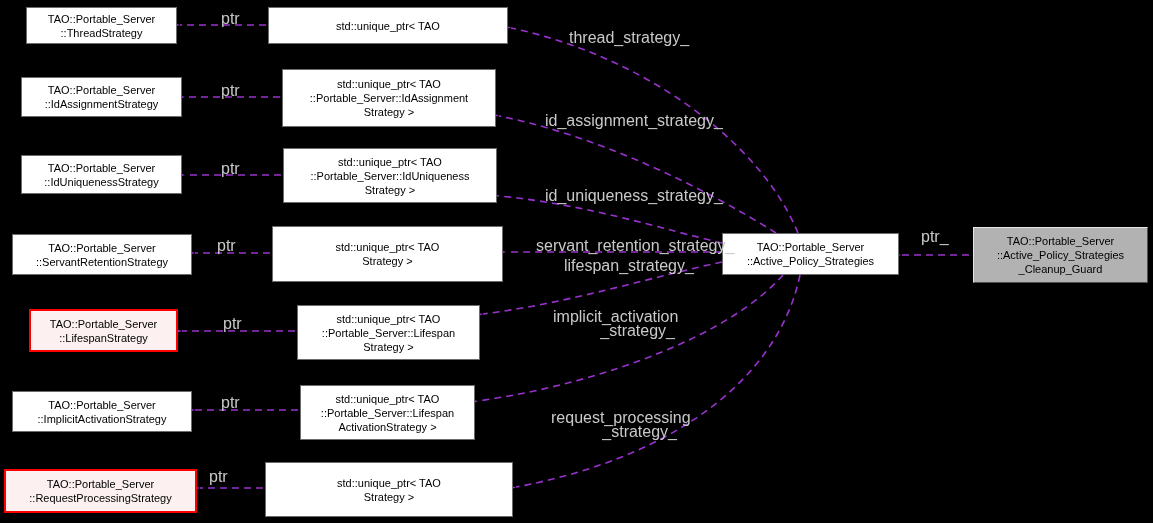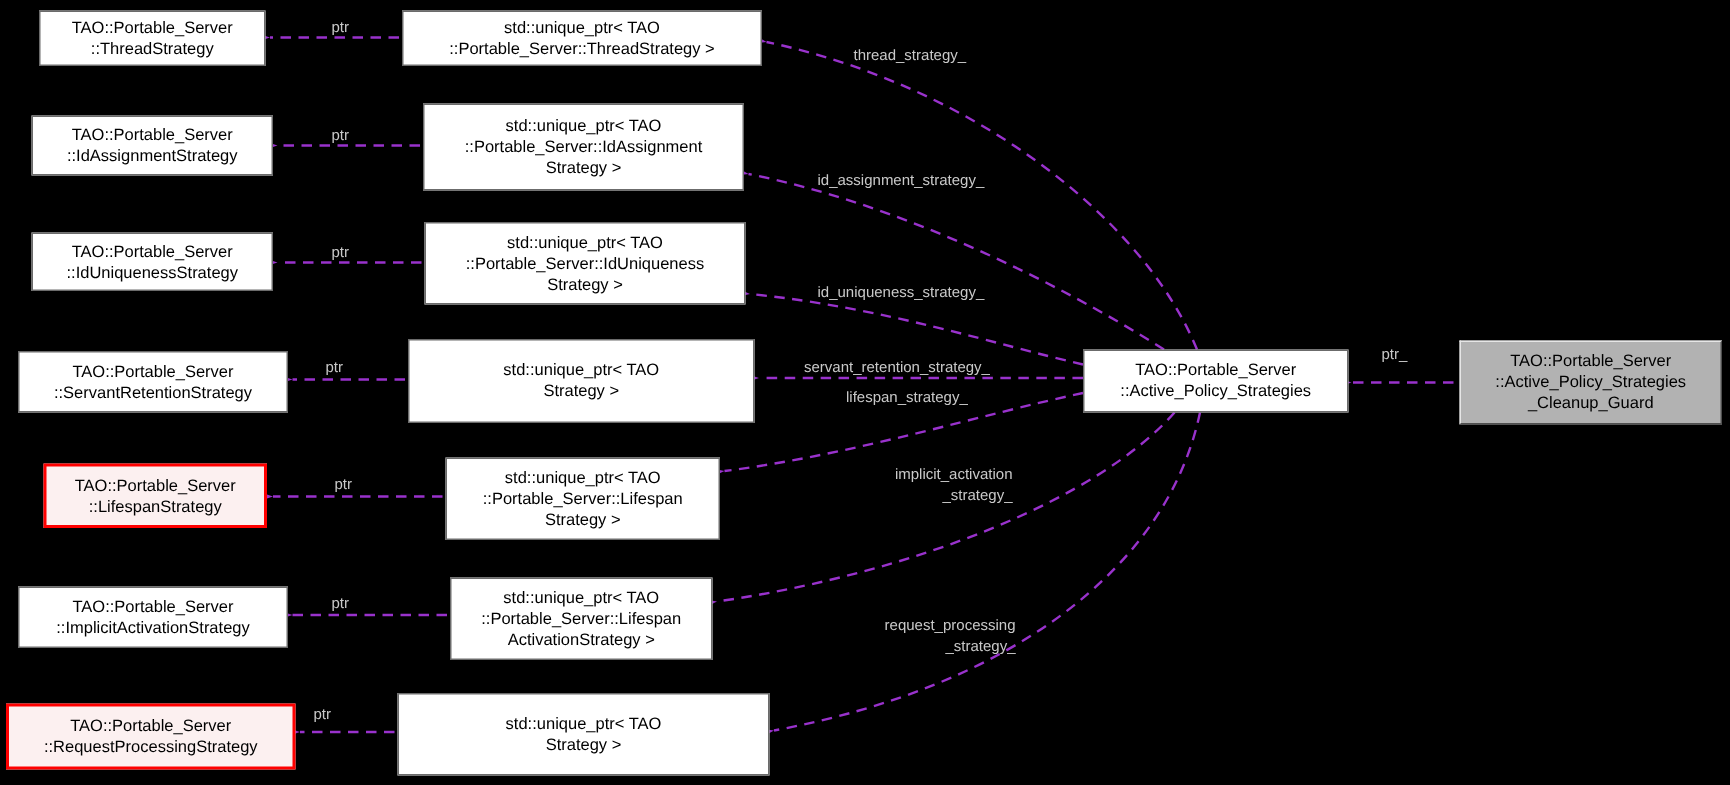--- a/index.html
+++ b/index.html
@@ -14,21 +14,21 @@
     background:#ffffff;border:1px solid #6b6b6b;color:#000000;
     display:flex;flex-direction:column;justify-content:center;align-items:center;
     text-align:left;font-size:11px;line-height:14px;white-space:nowrap;
   }
   .node.red{border:2px solid #ff0000;background:#fcf0f0;}
   .node.gray{
     background:#b2b2b2;
     border:1px solid #4f4f4f;border-top-color:#e6e6e6;border-left-color:#e6e6e6;
   }
   .elabel{
-    position:absolute;color:#c9c9c9;font-size:10px;line-height:14px;
+    position:absolute;color:#c9c9c9;font-size:16px;line-height:14px;
     white-space:nowrap;
   }
   .elabel.center{text-align:right;white-space:normal;}
 </style>
 </head>
 <body>
 
 <div class="stage">
 
   <svg class="edges" width="1153" height="523">
@@ -81,21 +81,20 @@
     <span>TAO::Portable_Server</span>
     <span>::ImplicitActivationStrategy</span>
   </div>
   <div class="node red" style="left:4px;top:469px;width:193px;height:44px">
     <span>TAO::Portable_Server</span>
     <span>::RequestProcessingStrategy</span>
   </div>
 
   <div class="node" style="left:268px;top:7px;width:240px;height:37px">
     <span>std::unique_ptr&lt; TAO</span>
-    <span>::Portable_Server::ThreadStrategy &gt;</span>
   </div>
   <div class="node" style="left:282px;top:69px;width:214px;height:58px">
     <span>std::unique_ptr&lt; TAO</span>
     <span>::Portable_Server::IdAssignment</span>
     <span>Strategy &gt;</span>
   </div>
   <div class="node" style="left:283px;top:148px;width:214px;height:55px">
     <span>std::unique_ptr&lt; TAO</span>
     <span>::Portable_Server::IdUniqueness</span>
     <span>Strategy &gt;</span>

